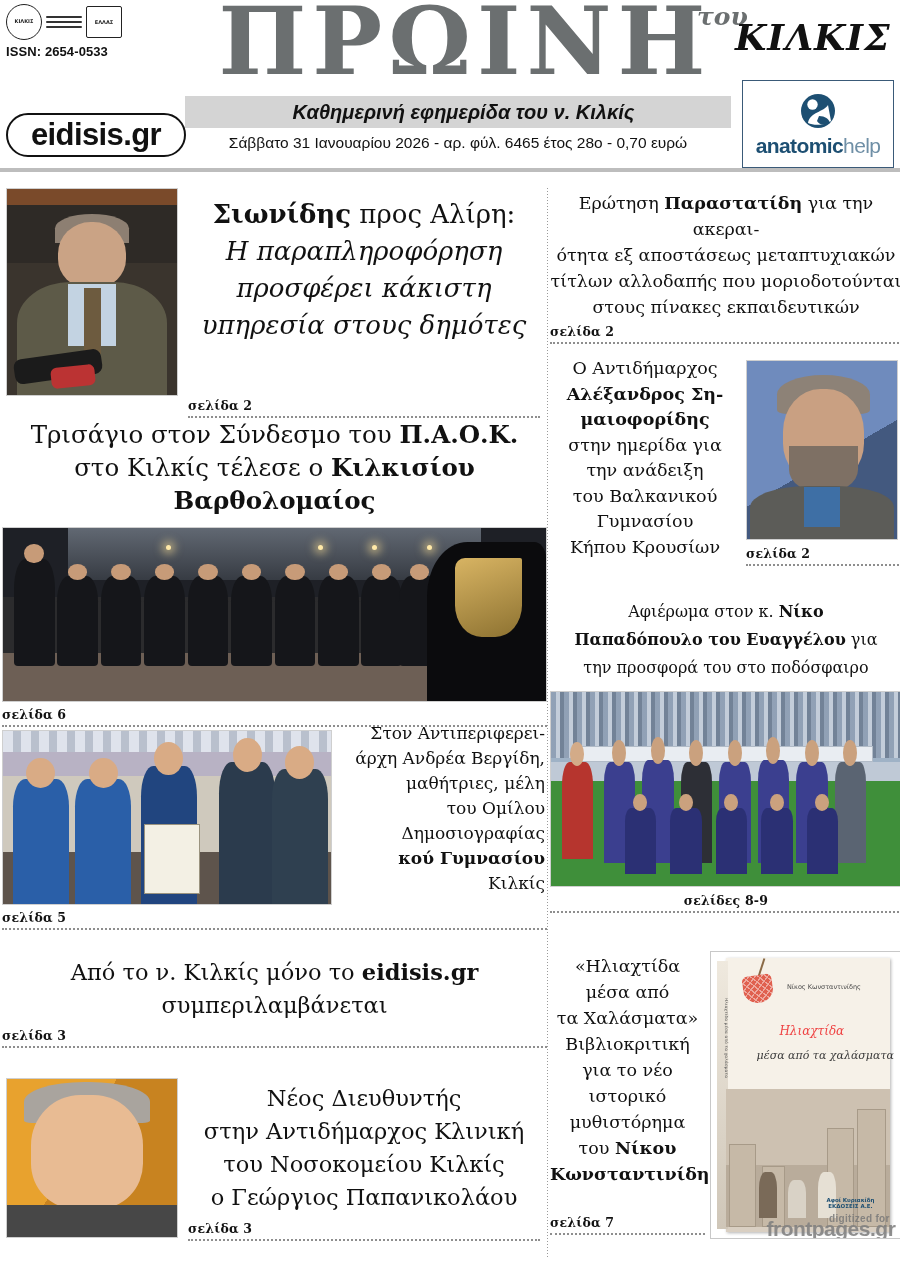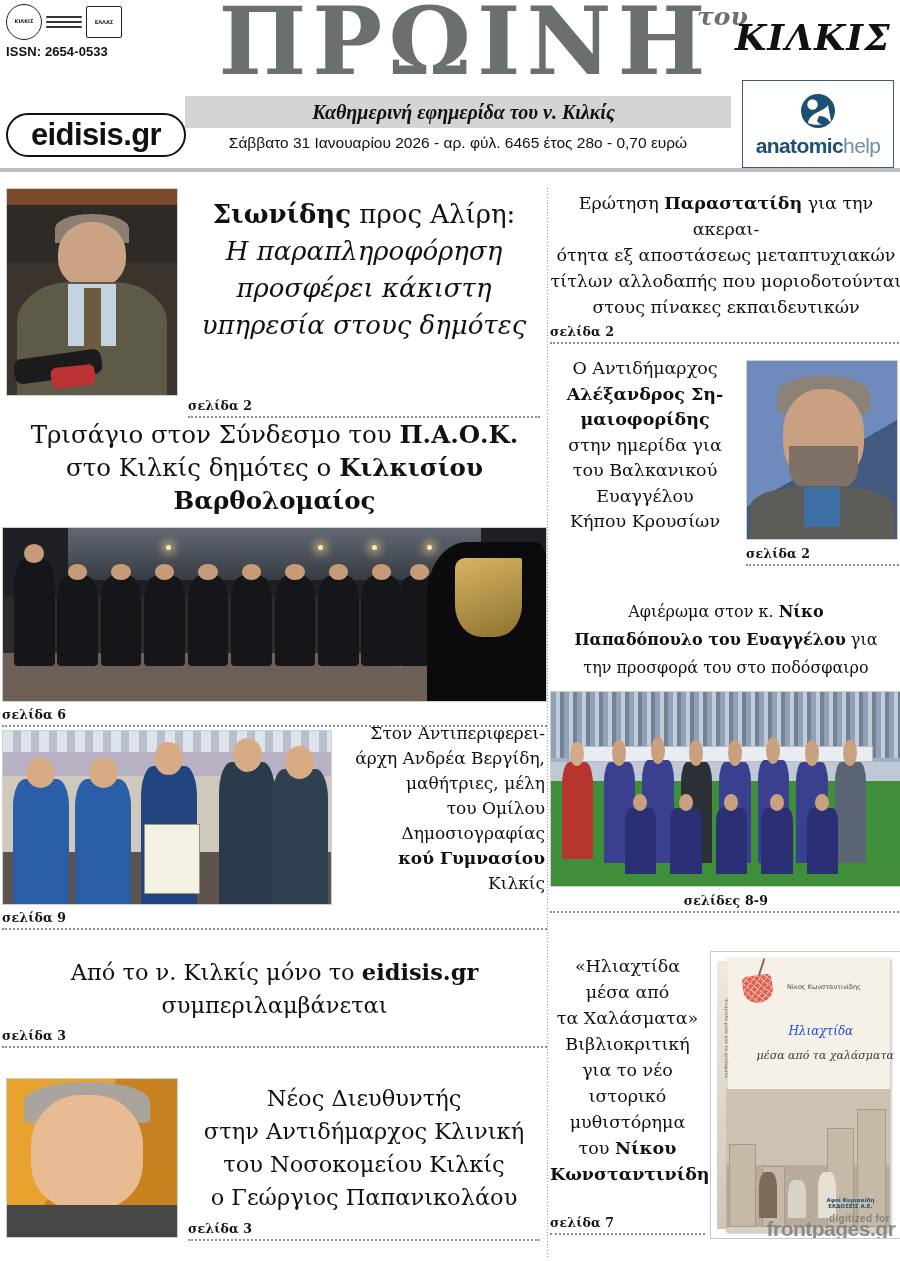--- a/index.html
+++ b/index.html
@@ -39,21 +39,21 @@
   .logo-main { font-family:"DejaVu Serif", serif; font-weight:bold;
      font-size:93px; line-height:92px; letter-spacing:6px; color:#6b6f70;
      text-align:center; -webkit-text-stroke:0px; }
   .logo-tou { position:absolute; left:697px; top:2px; font-family:"DejaVu Serif", serif;
      font-style:italic; font-weight:bold; font-size:25px; color:#6b6f70; }
   .logo-kilkis { position:absolute; left:735px; top:16px; font-family:"DejaVu Serif", serif;
      font-style:italic; font-weight:bold; font-size:36px; letter-spacing:1px; color:#111; }
 
   .subtitle-bar { position:absolute; left:185px; top:96px; width:546px; height:32px;
      background:#d4d4d4; display:flex; align-items:center; justify-content:center; }
-  .subtitle-bar span { font-family:Liberation Serif, serif; font-style:italic; font-weight:bold;
+  .subtitle-bar span { font-family:Liberation Sans, sans-serif; font-style:italic; font-weight:bold;
      font-size:20px; color:#111;margin-left:11px; }
 
   .dateline { position:absolute; left:185px; top:134px; width:546px; text-align:center;
      font-family:"Liberation Sans", sans-serif; font-size:15.5px; color:#111; }
 
   .ad-box { position:absolute; left:742px; top:80px; width:152px; height:88px;
      border:1px solid #3a5a78; background:#fff; display:flex; flex-direction:column;
      align-items:center; justify-content:center; gap:2px; }
   .ad-logo-mark { width:42px; height:42px; position:relative; }
   .ad-word { font-family:"Liberation Sans", sans-serif; font-size:21px; font-weight:bold;
@@ -207,22 +207,22 @@
   .bookcover { background:#fff; border:1px solid #c8c8c8; position:relative; overflow:hidden; }
   .bc-page { position:absolute; left:8%; top:2%; width:86%; height:96%;
      background:linear-gradient(180deg,#f6f1e8 0 48%,#d9cfc2 48% 100%); box-shadow:1px 1px 3px rgba(0,0,0,.3); }
   .bc-spine { position:absolute; left:3%; top:3%; width:6%; height:94%;
      background:linear-gradient(180deg,#efe9de,#cfc6b8); }
   .bc-spine-txt { position:absolute; left:1px; top:14%; width:100%;
      writing-mode:vertical-rl; font-size:4.2px; color:#555; letter-spacing:.2px;
      font-family:"DejaVu Sans", sans-serif; }
   .bc-author { position:absolute; left:40%; top:11%; font-size:6.5px; color:#4a4a4a;
      font-family:"DejaVu Sans", sans-serif; }
-  .bc-t1 { position:absolute; left:36%; top:25%; font-size:12px; color:#1d4ed8;
-     font-family:"DejaVu Serif", serif; font-style:italic;margin-left:9px; }
+  .bc-t1 { position:absolute; left:36%; top:25%; font-size:12px; color:#ef4444;
+     font-family:"DejaVu Serif", serif; font-style:italic; }
   .bc-t2 { position:absolute; left:24%; top:34%; font-size:11px; color:#3b3b3b;
      font-family:"DejaVu Serif", serif; font-style:italic; }
   .bc-heart { position:absolute; left:17%; top:8%; width:30px; height:28px;
      background:#e0604f; border-radius:6px 6px 50% 50%; transform:rotate(-8deg);
      background-image:repeating-linear-gradient(45deg,rgba(255,255,255,.45) 0 1px,transparent 1px 5px),
                       repeating-linear-gradient(-45deg,rgba(255,255,255,.45) 0 1px,transparent 1px 5px); }
   .bc-cord { position:absolute; left:26%; top:2%; width:2px; height:22px; background:#8a6a46;
      transform:rotate(18deg); }
   .bc-ruins { position:absolute; left:8%; bottom:4%; width:86%; height:48%;
      background:linear-gradient(180deg,#cdc1b1 0 55%,#b9ac9b 55% 100%); }
@@ -315,21 +315,21 @@
         </div>
         <div class="pgrow">
           <span class="pg">σελίδα 2</span>
           <div class="sep"></div>
         </div>
       </div>
 
       <div class="s2">
         <div class="txt hl">
           <div><span>Τρισάγιο στον Σύνδεσμο του </span><b>Π.Α.Ο.Κ.</b></div>
-          <div><span>στο Κιλκίς δημότες ο </span><b>Κιλκισίου Βαρθολομαίος</b></div>
+          <div><span>στο Κιλκίς τέλεσε ο </span><b>Κιλκισίου Βαρθολομαίος</b></div>
         </div>
         <div class="photo ph-crowd">
           <div class="bldg"></div>
           <div class="lamp" style="left:58%"></div>
             <div class="lamp" style="left:68%"></div>
           <div class="lamp" style="left:78%"></div>
             <div class="lamp" style="left:30%"></div>
           <div class="p" style="left:2%;height:62%"></div>
           <div class="p" style="left:10%"></div>
             <div class="p" style="left:18%"></div>
@@ -361,21 +361,21 @@
         </div>
         <div class="txt hl">
           <div>Στον Αντιπεριφερει-</div>
           <div>άρχη Ανδρέα Βεργίδη,</div>
           <div>μαθήτριες, μέλη</div>
           <div>του Ομίλου</div>
           <div>Δημοσιογραφίας</div>
           <div><b>κού Γυμνασίου</b><span> Κιλκίς</span></div>
         </div>
         <div class="pgrow">
-          <span class="pg">σελίδα 9</span>
+          <span class="pg">σελίδα 5</span>
           <div class="sep"></div>
         </div>
       </div>
 
       <div class="s4">
         <div class="txt hl">
           <div><span>Από το ν. Κιλκίς μόνο το </span><b>eidisis.gr</b><span> συμπεριλαμβάνεται</span></div>
         </div>
         <div class="pgrow">
           <span class="pg">σελίδα 3</span>
@@ -416,22 +416,23 @@
           <div class="sep"></div>
         </div>
       </div>
 
       <div class="r2">
         <div class="txt hl">
           <div>Ο Αντιδήμαρχος</div>
           <div><b>Αλέξανδρος Ση-</b></div>
           <div><b>μαιοφορίδης</b></div>
           <div>στην ημερίδα για</div>
+          <div>την ανάδειξη</div>
           <div>του Βαλκανικού</div>
-          <div>Ευαγγέλου</div>
+          <div>Γυμνασίου</div>
           <div>Κήπου Κρουσίων</div>
         </div>
         <div class="photo ph-person">
           <div class="hair"></div>
             <div class="face"></div>
             <div class="beard"></div>
           <div class="body"></div>
             <div class="collar"></div>
         </div>
         <div class="pgrow">

